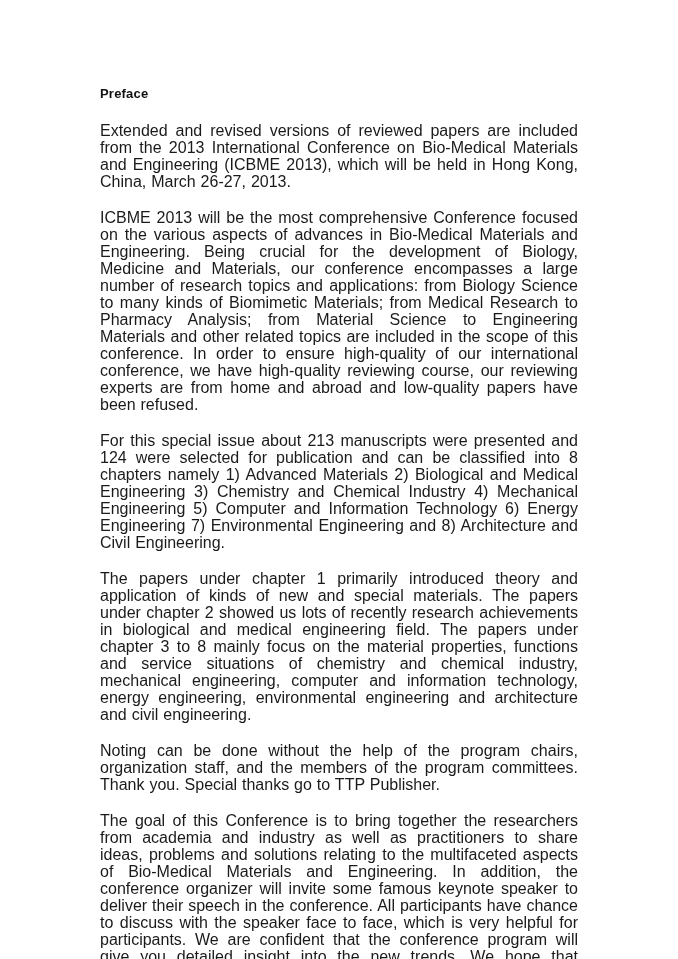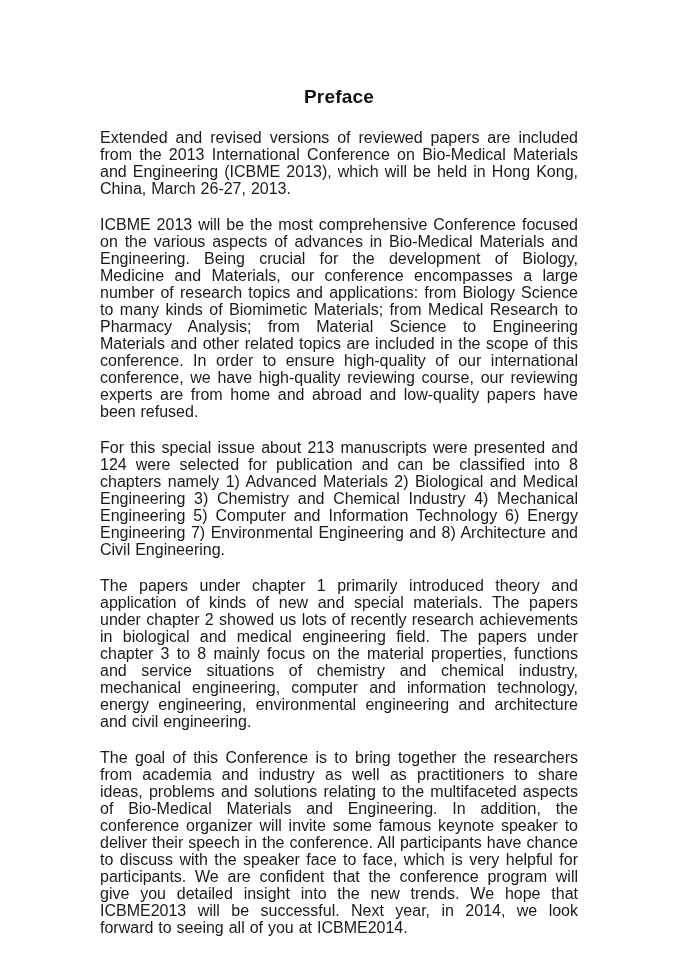--- a/index.html
+++ b/index.html
@@ -12,23 +12,23 @@
     width: 678px;
     height: 959px;
     background: #ffffff;
     box-sizing: border-box;
     padding: 86px 100px 0 100px;
     font-family: "Liberation Sans", sans-serif;
     color: #1a1a1a;
     overflow: hidden;
   }
   .doc-title {
-    font-size: 19px;
+    font-size: 13px;
     font-weight: 700;
-    text-align: center;
+    text-align: left;
     margin: 0 0 21px 0;
     color: #111111;
     letter-spacing: 0.2px;
   }
   .doc-body p {
     font-size: 16px;
     line-height: 17px;
     text-align: justify;
     margin: 0 0 19px 0;
     word-spacing: 0.5px;
@@ -45,16 +45,17 @@
 
   <div class="doc-body">
     <p>Extended and revised versions of reviewed papers are included from the 2013 International Conference on Bio-Medical Materials and Engineering (ICBME 2013), which will be held in Hong Kong, China, March 26-27, 2013.</p>
 
     <p>ICBME 2013 will be the most comprehensive Conference focused on the various aspects of advances in Bio-Medical Materials and Engineering. Being crucial for the development of Biology, Medicine and Materials, our conference encompasses a large number of research topics and applications: from Biology Science to many kinds of Biomimetic Materials; from Medical Research to Pharmacy Analysis; from Material Science to Engineering Materials and other related topics are included in the scope of this conference. In order to ensure high-quality of our international conference, we have high-quality reviewing course, our reviewing experts are from home and abroad and low-quality papers have been refused.</p>
 
     <p>For this special issue about 213 manuscripts were presented and 124 were selected for publication and can be classified into 8 chapters namely 1) Advanced Materials 2) Biological and Medical Engineering 3) Chemistry and Chemical Industry 4) Mechanical Engineering 5) Computer and Information Technology 6) Energy Engineering 7) Environmental Engineering and 8) Architecture and Civil Engineering.</p>
 
     <p>The papers under chapter 1 primarily introduced theory and application of kinds of new and special materials. The papers under chapter 2 showed us lots of recently research achievements in biological and medical engineering field. The papers under chapter 3 to 8 mainly focus on the material properties, functions and service situations of chemistry and chemical industry, mechanical engineering, computer and information technology, energy engineering, environmental engineering and architecture and civil engineering.</p>
 
+    <p>Noting can be done without the help of the program chairs, organization staff, and the members of the program committees. Thank you. Special thanks go to TTP Publisher.</p>
 
     <p>The goal of this Conference is to bring together the researchers from academia and industry as well as practitioners to share ideas, problems and solutions relating to the multifaceted aspects of Bio-Medical Materials and Engineering. In addition, the conference organizer will invite some famous keynote speaker to deliver their speech in the conference. All participants have chance to discuss with the speaker face to face, which is very helpful for participants. We are confident that the conference program will give you detailed insight into the new trends. We hope that ICBME2013 will be successful. Next year, in 2014, we look forward to seeing all of you at ICBME2014.</p>
   </div>
 </div>
 
 </body></html>

